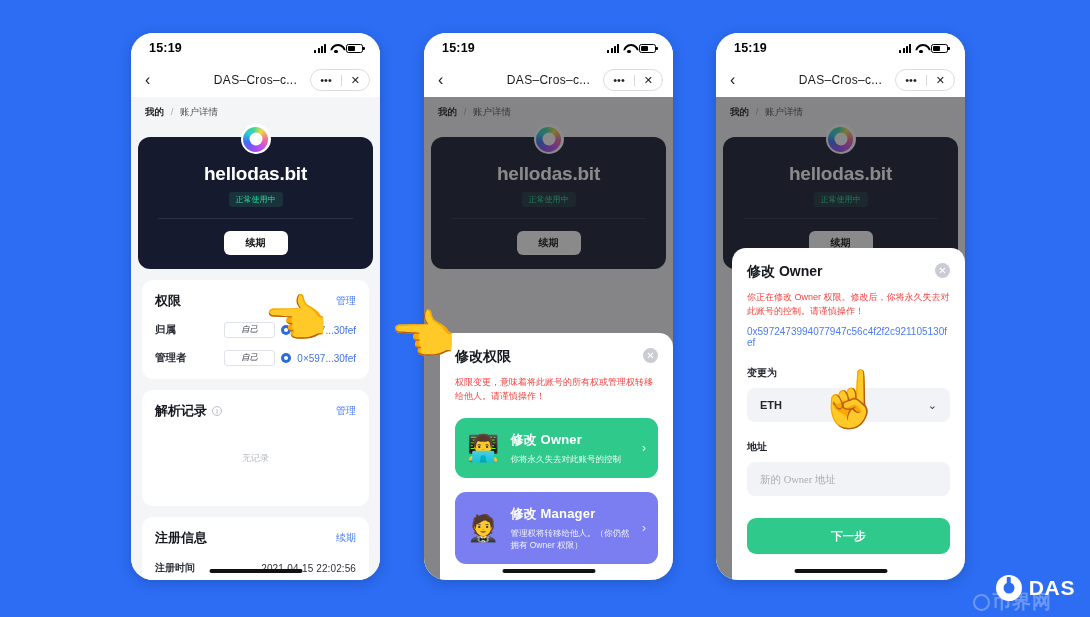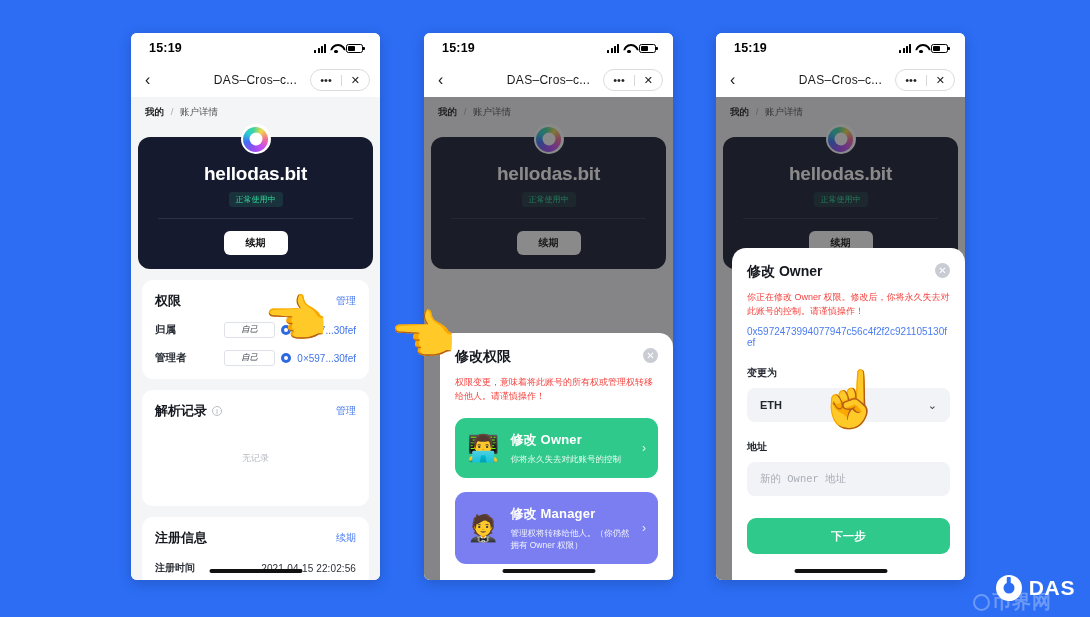--- a/index.html
+++ b/index.html
@@ -10,21 +10,21 @@
     position:relative;
   }
 
   
   .phone {
     position:absolute;
     top:33px;
     width:249px;
     height:547px;
     background:#ffffff;
-    border-radius:6px;
+    border-radius:22px;
     overflow:hidden;
     box-shadow:0 3px 14px rgba(0,0,0,0.18);
   }
   #phone1 { left:131px; }
   #phone2 { left:424px; }
   #phone3 { left:716px; }
 
   
   .statusbar {
     height:30px;
@@ -195,21 +195,21 @@
     display:flex; align-items:center; padding:0 13px; cursor:pointer;gap:8px;
   }
   .select-val { font-size:11px; color:#22262e; font-weight:bold; }
   .chev-dn { margin-left:auto; color:#3a3f48; font-size:11px; }
   .input-box {
     margin-top:8px; height:34px; background:#f2f3f6; border-radius:8px;
     display:flex; align-items:center; padding:0 13px;
   }
   .input-box input {
     border:0; outline:0; background:transparent; width:100%;
-    font-size:10.5px; color:#22262e; font-family:Liberation Mono, monospace;
+    font-size:10.5px; color:#22262e; font-family:Liberation Serif, serif;
   }
   .input-box input::placeholder { color:#a9adb6; }
   .next-btn {
     margin-top:22px; height:36px; border-radius:9px; background:#2ec98b;
     color:#fff; font-size:11.5px; font-weight:bold;
     display:flex; align-items:center; justify-content:center; cursor:pointer;
   }
 
   
   .hand { position:absolute; z-index:30; pointer-events:none; line-height:1; }

